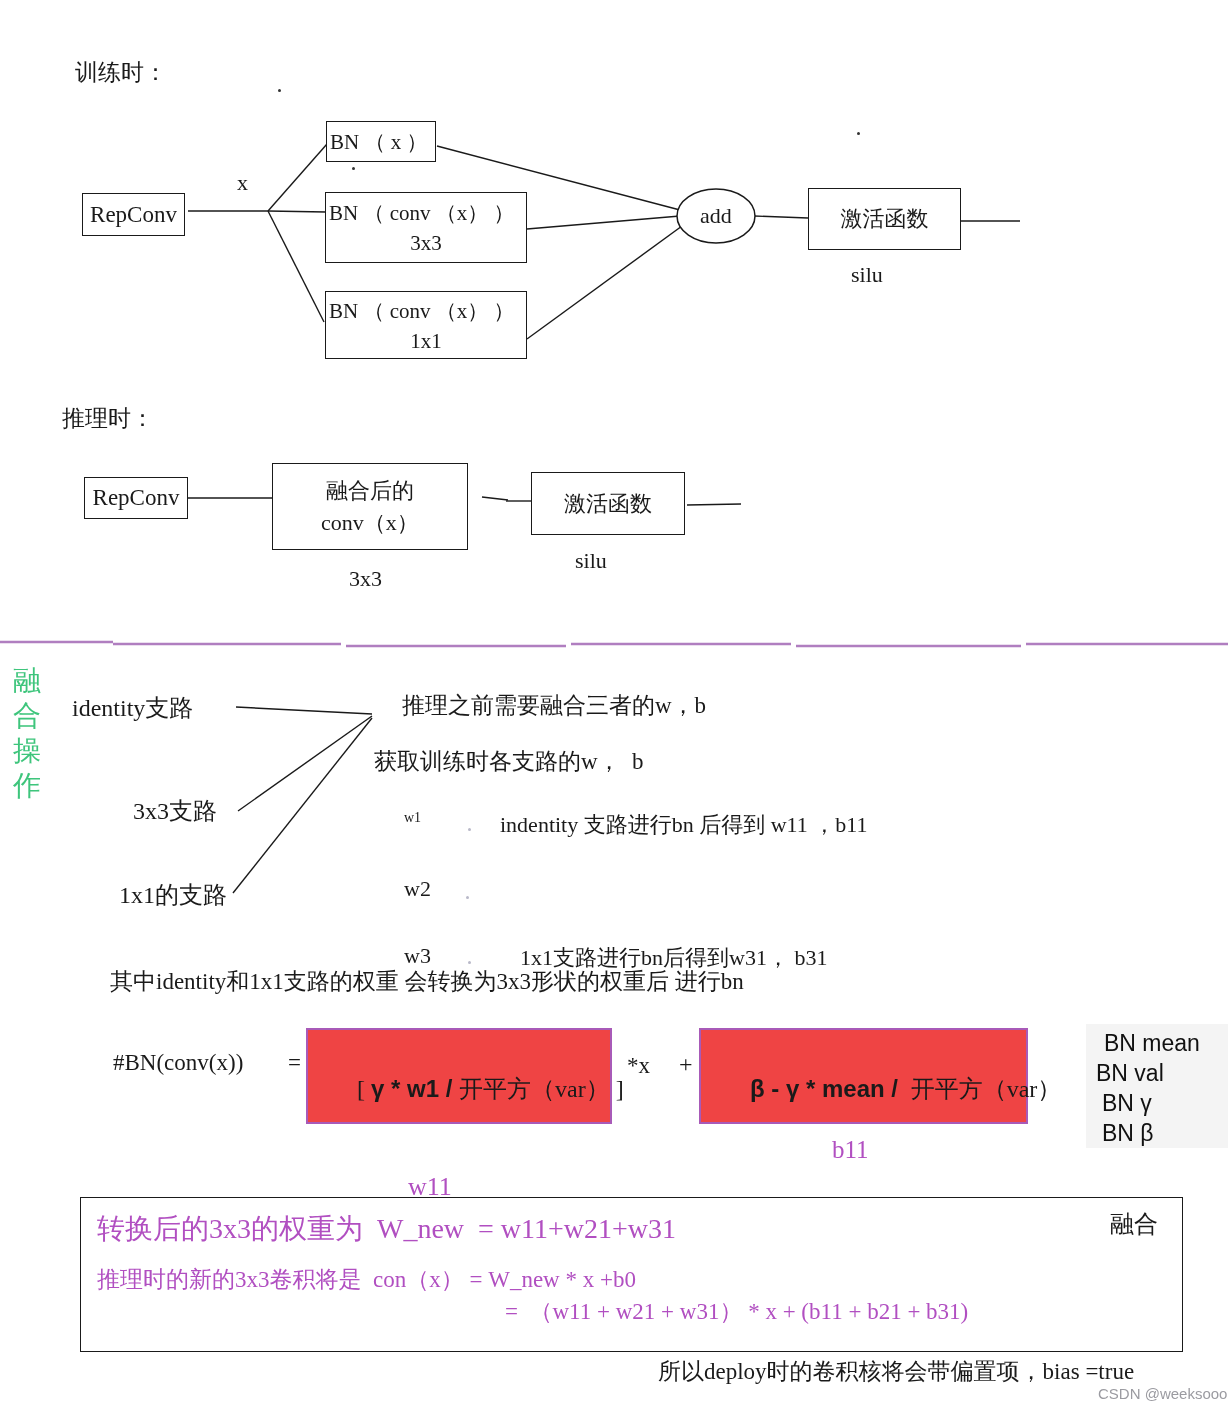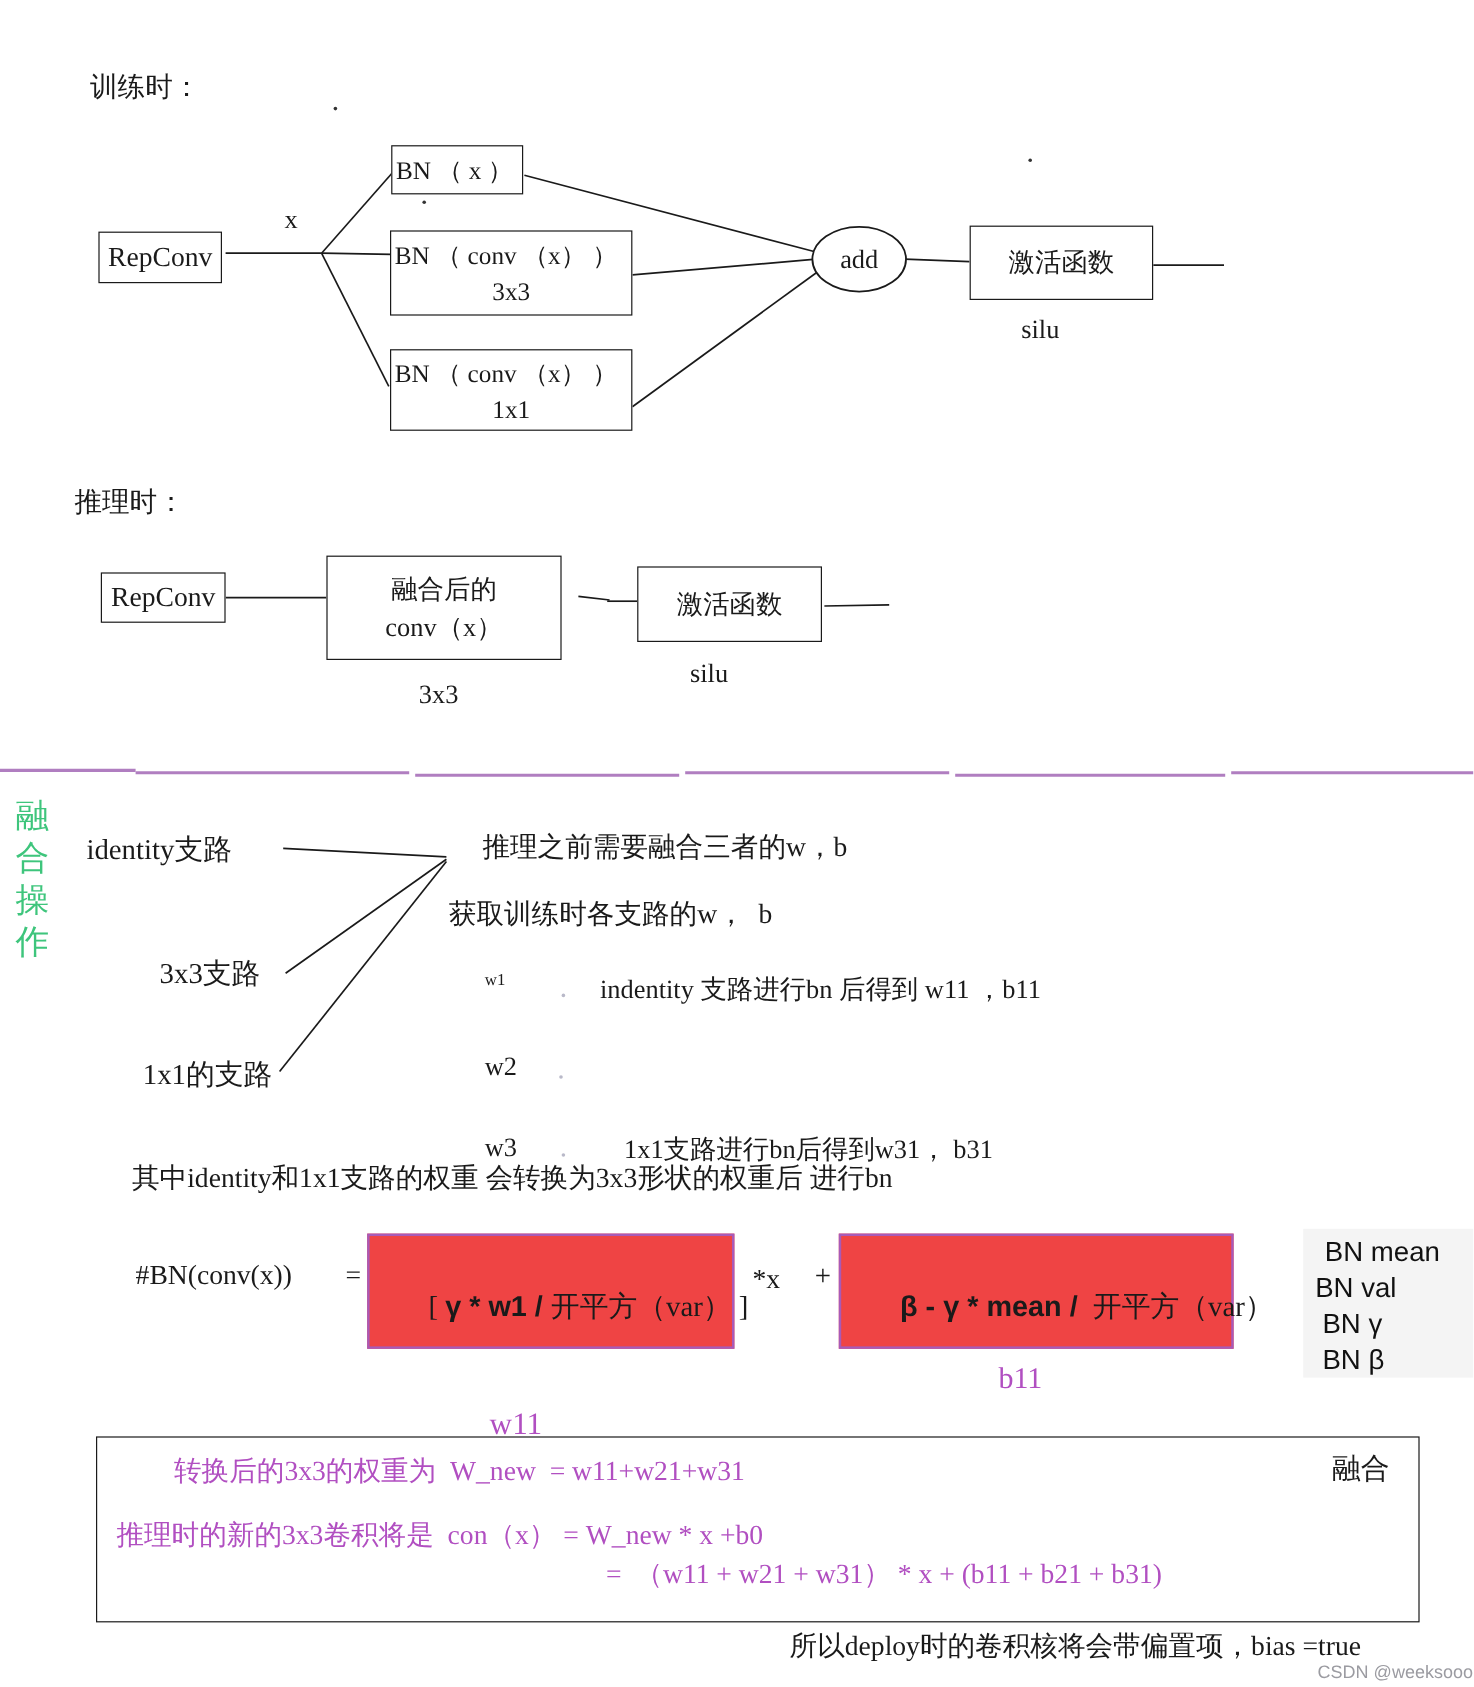--- a/index.html
+++ b/index.html
@@ -173,21 +173,21 @@
 
   <div class="bnblock">
     <div style="padding-left:8px;">BN mean</div>
     <div>BN val</div>
     <div style="padding-left:6px;">BN γ</div>
     <div style="padding-left:6px;">BN β</div>
   </div>
 
   <div class="box" style="left:80px;top:1197px;width:1103px;height:155px;align-items:stretch;justify-content:flex-start;"></div>
 
-  <div class="abs purple" style="left:97px;top:1210px;font-size:23px;margin-left:48px;">转换后的3x3的权重为  W_new  = w11+w21+w31</div>
+  <div class="abs purple" style="left:97px;top:1210px;font-size:28px;">转换后的3x3的权重为  W_new  = w11+w21+w31</div>
   <div class="abs" style="left:1110px;top:1208px;font-size:24px;">融合</div>
   <div class="abs purple" style="left:97px;top:1264px;font-size:23px;">推理时的新的3x3卷积将是  con（x） = W_new * x +b0</div>
   <div class="abs purple" style="left:505px;top:1296px;font-size:23px;">=  （w11 + w21 + w31） * x + (b11 + b21 + b31)</div>
 
   <div class="abs" style="left:658px;top:1356px;font-size:23px;">所以deploy时的卷积核将会带偏置项，bias =true</div>
   <div class="abs wm" style="left:1098px;top:1385px;">CSDN @weeksooo</div>
 
 </div>
 
 </body></html>

